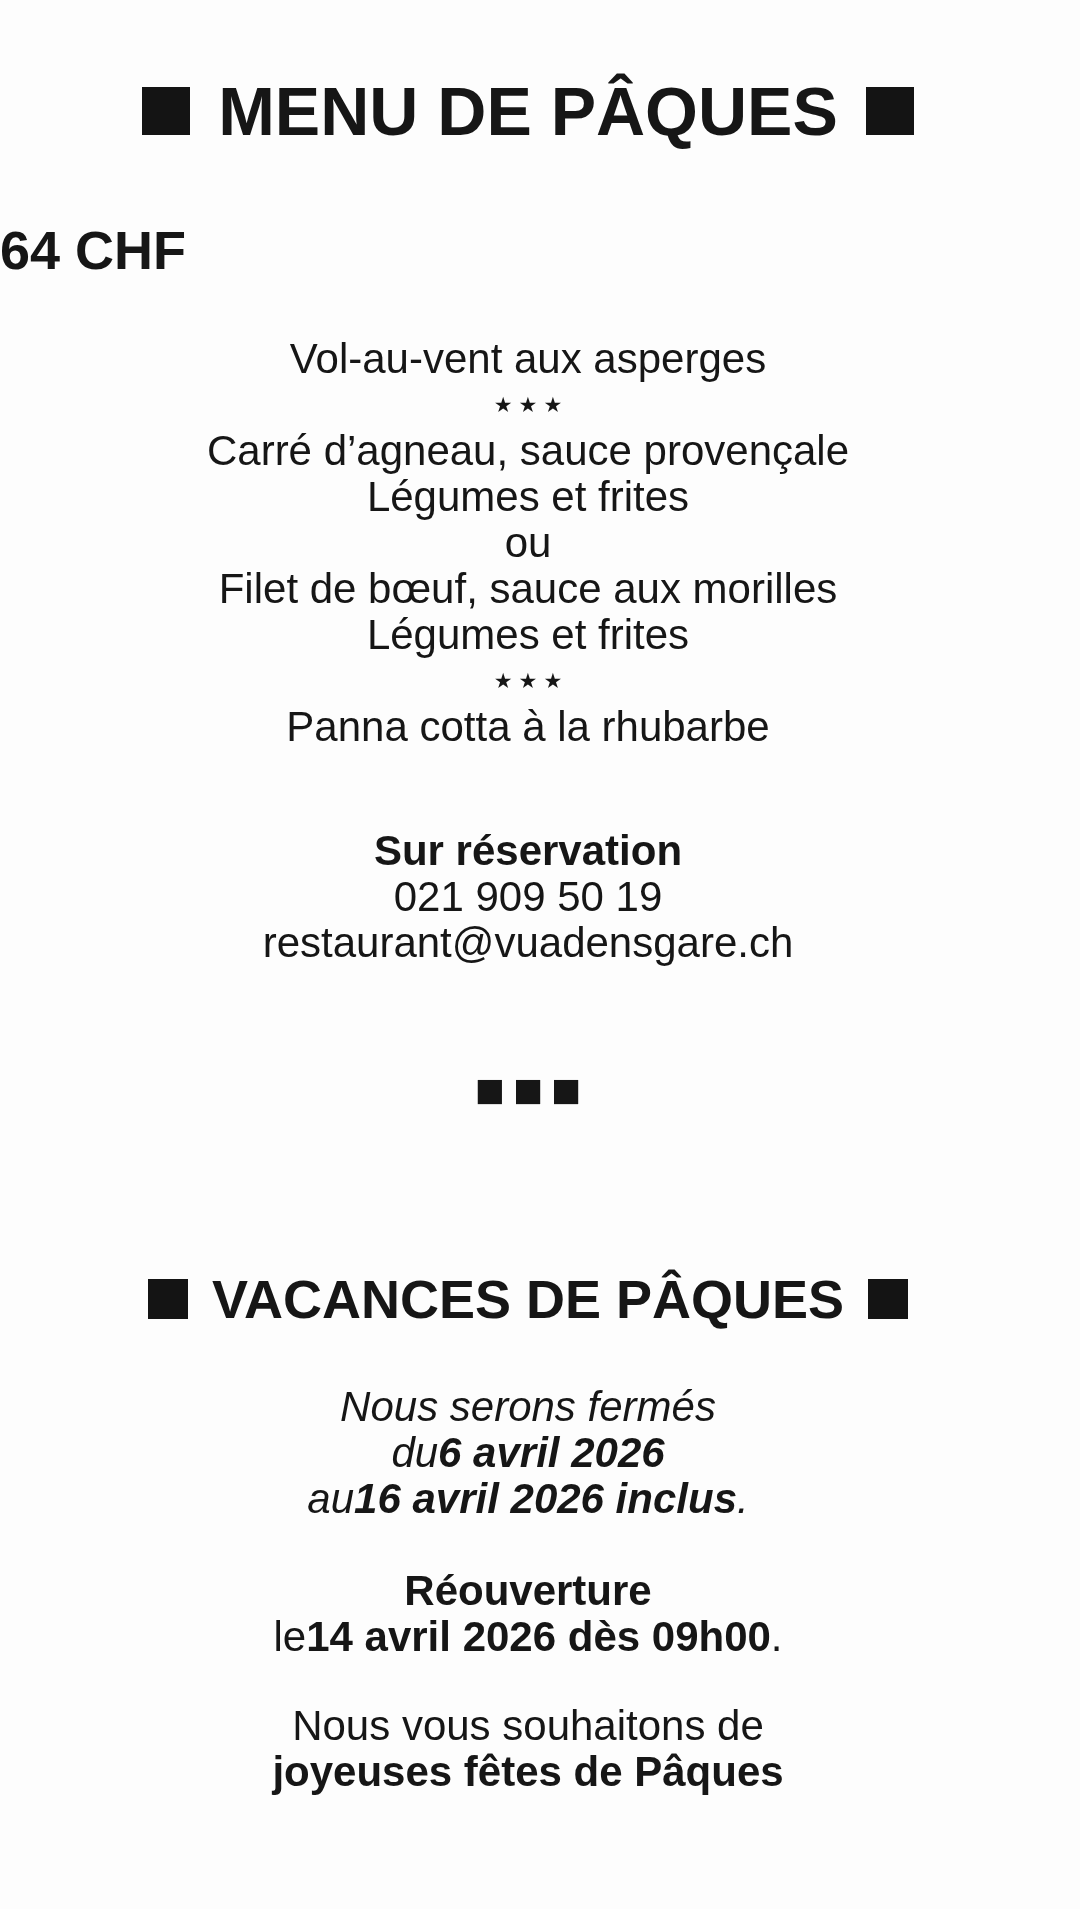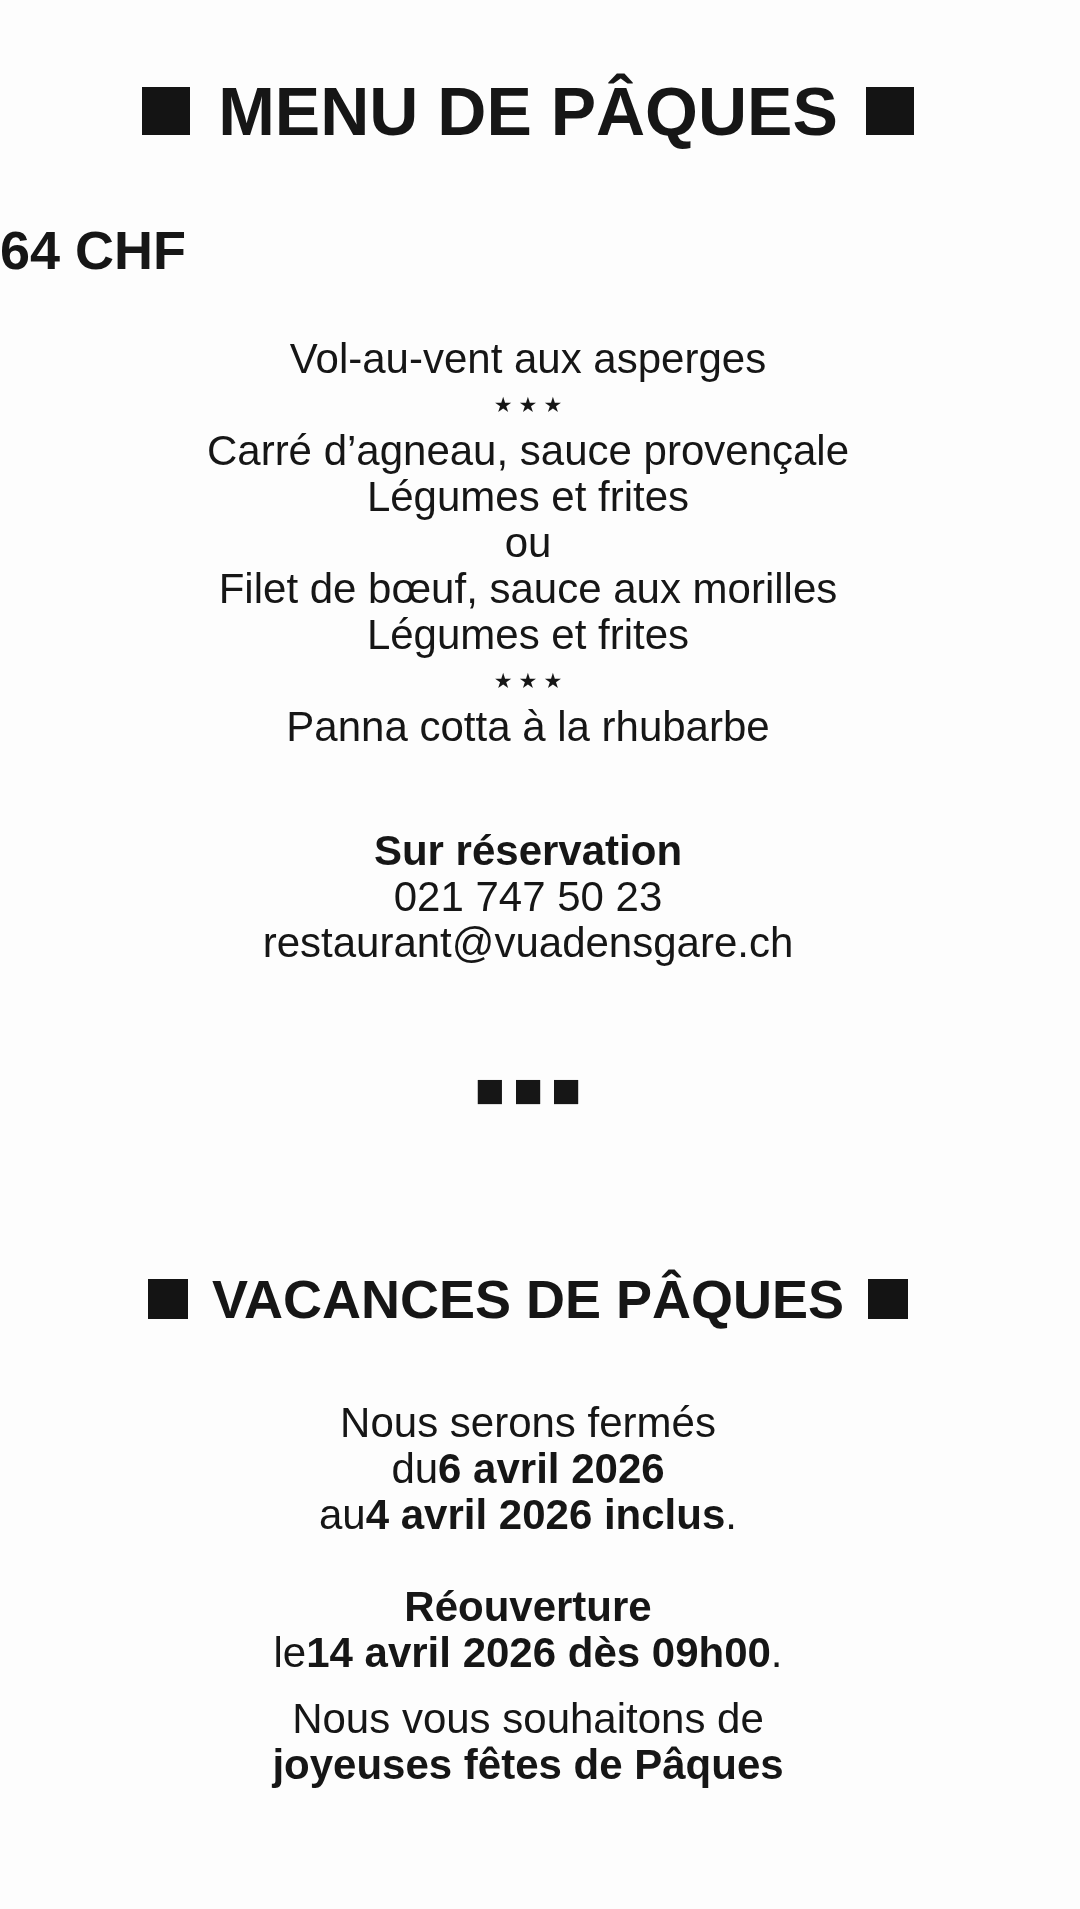--- a/index.html
+++ b/index.html
@@ -43,23 +43,23 @@
     text-indent: 6px;
   }
   .line.bold, .bold { font-weight: bold; }
   .menu-courses { margin-top: 56px; }
   .reservation  { margin-top: 78px; }
   .divider {
     margin-top: 101px; height: 46px; line-height: 46px;
     text-align: center; font-size: 50px;
     letter-spacing: 8px; text-indent: 8px;
   }
-  .vac1 { margin-top: 71px; }
+  .vac1 { margin-top: 55px; font-style: italic; }
   .vac2 { margin-top: 46px; }
-  .vac3 { margin-top: 20px; }
+  .vac3 { margin-top: 43px; }
   b { font-weight: bold; }
 </style>
 </head>
 <body>
 
 <div class="page">
 
   <header class="title-row t-menu">
     <span class="sq sq-lg"></span>
     <h1>MENU DE PÂQUES</h1>
@@ -75,41 +75,41 @@
     <div class="line">Légumes et frites</div>
     <div class="line">ou</div>
     <div class="line">Filet de bœuf, sauce aux morilles</div>
     <div class="line">Légumes et frites</div>
     <div class="line stars">★★★</div>
     <div class="line">Panna cotta à la rhubarbe</div>
   </section>
 
   <section class="stanza reservation">
     <div class="line bold">Sur réservation</div>
-    <div class="line">021 747 50 23</div>
+    <div class="line">021 909 50 19</div>
     <div class="line">restaurant@vuadensgare.ch</div>
   </section>
 
   <div class="divider">■■■</div>
 
   <header class="title-row t-vac">
     <span class="sq sq-md"></span>
     <h2>VACANCES DE PÂQUES</h2>
     <span class="sq sq-md"></span>
   </header>
 
   <section class="stanza vac1">
     <div class="line">Nous serons fermés</div>
     <div class="line">
         <span>du </span>
         <b>6 avril 2026</b>
       </div>
     <div class="line">
         <span>au </span>
-        <b>4 avril 2026 inclus</b>
+        <b>16 avril 2026 inclus</b>
         <span>.</span>
       </div>
   </section>
 
   <section class="stanza vac2">
     <div class="line bold">Réouverture</div>
     <div class="line">
         <span>le </span>
         <b>14 avril 2026 dès 09h00</b>
         <span>.</span>

